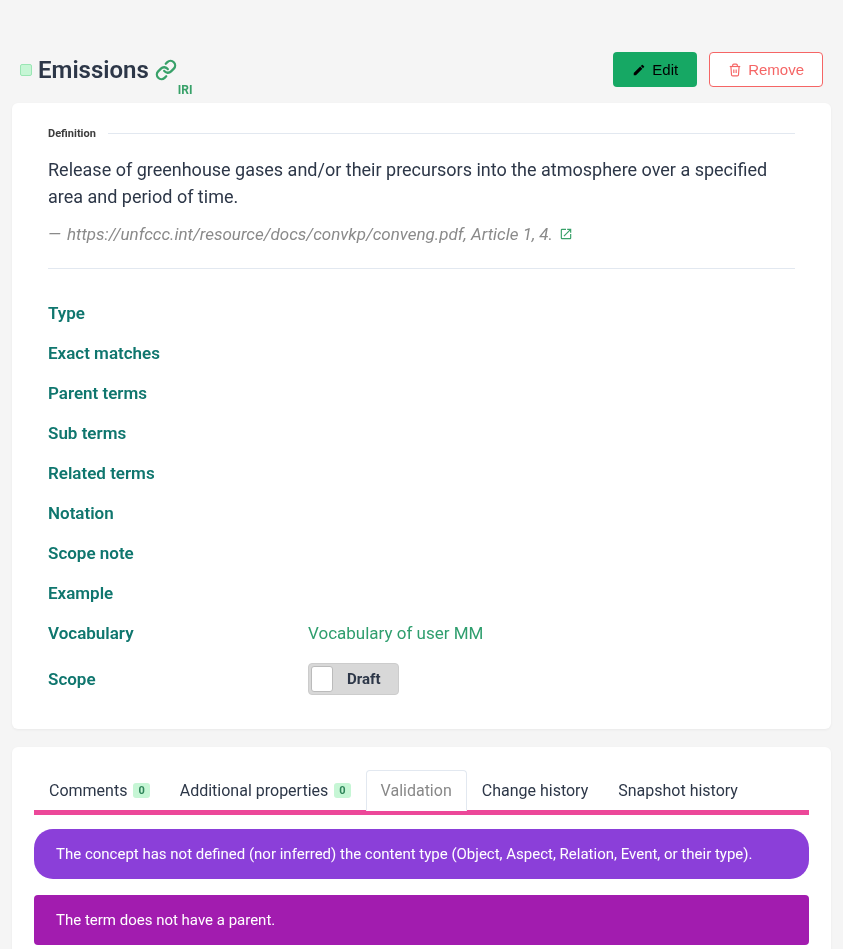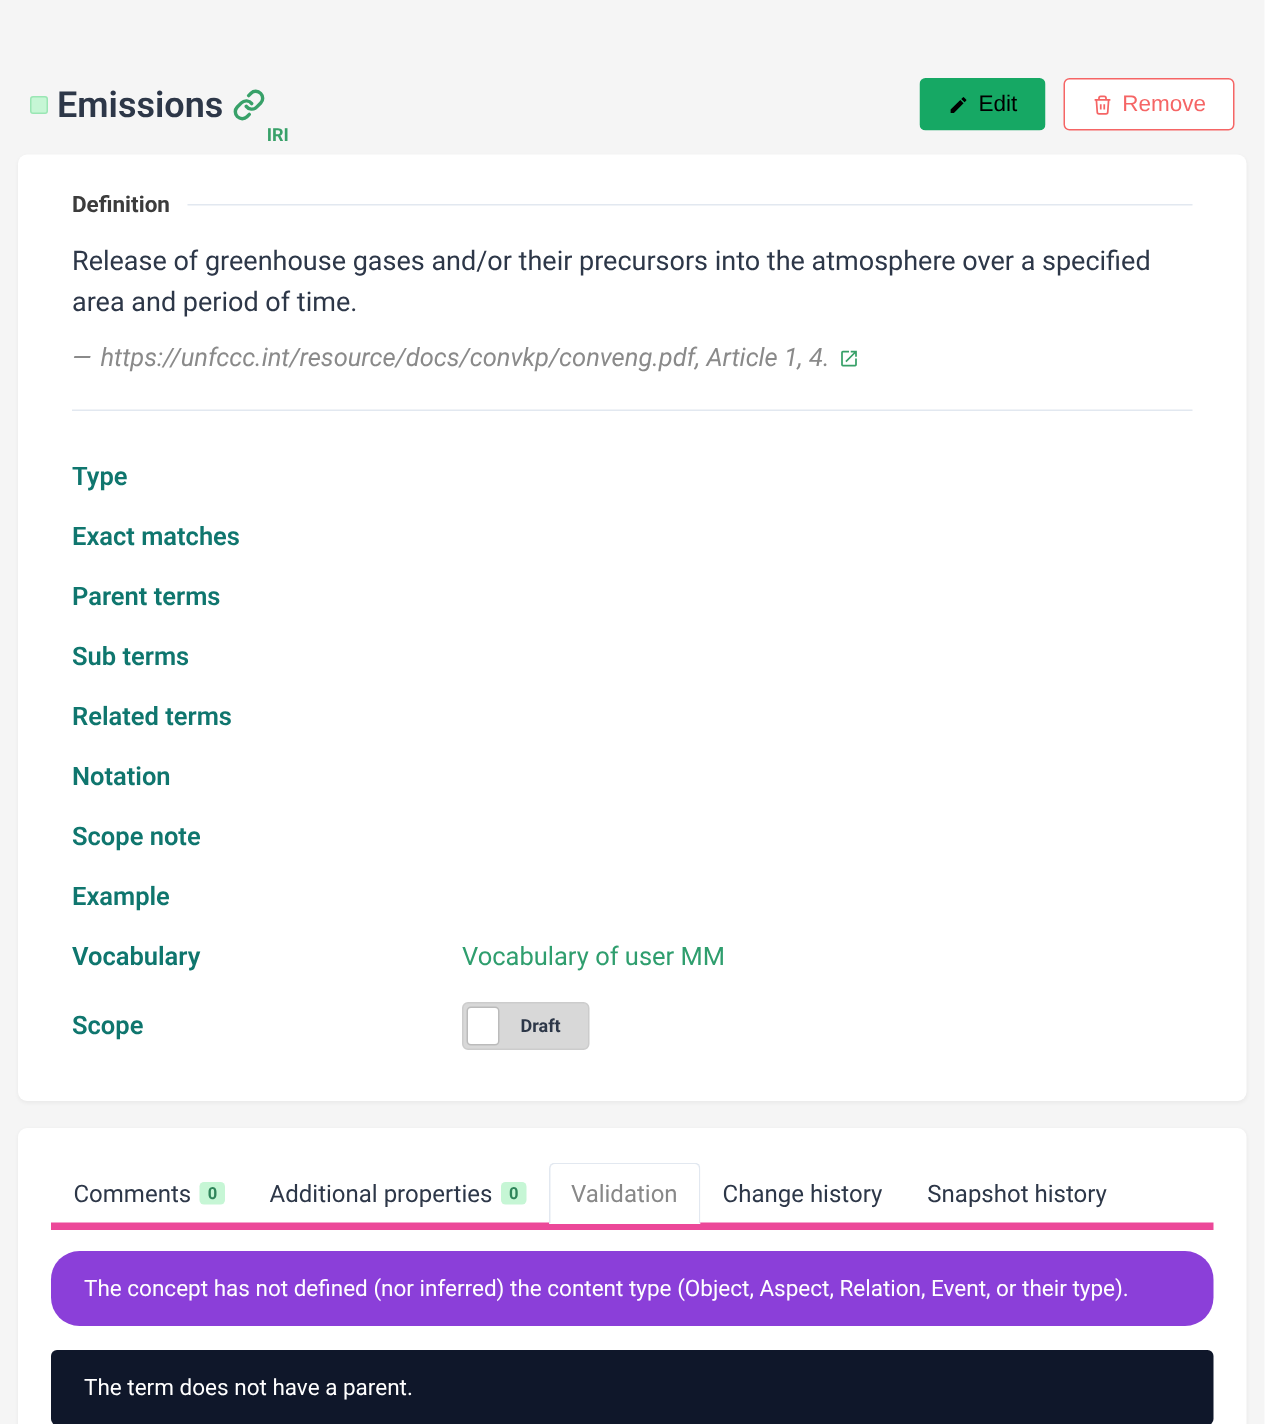--- a/index.html
+++ b/index.html
@@ -78,21 +78,21 @@
     }
     .btn-remove svg { width: 14px; height: 14px; }
     .card {
       background: #fff;
       border-radius: 6px;
       box-shadow: 0 1px 3px rgba(0,0,0,0.05);
       padding: 24px 36px;
       margin-bottom: 18px;
     }
     .section-label {
-      font-size: 15px;
+      font-size: 11px;
       font-weight: 700;
       color: #3c3c3c;
       margin-bottom: 12px;
     }
     .definition-row {
       display: flex;
       align-items: center;
       gap: 12px;
       margin-bottom: 16px;
     }
@@ -159,21 +159,21 @@
     .status-toggle .knob {
       width: 22px;
       height: 26px;
       background: #fff;
       border-radius: 3px;
       border: 1px solid #bbb;
     }
     .status-toggle .status-label {
       padding: 0 16px 0 14px;
       font-weight: 700;
-      font-size: 12px;
+      font-size: 15px;
       color: #2d3748;
     }
     .tabs-card {
       background: #fff;
       border-radius: 6px;
       box-shadow: 0 1px 3px rgba(0,0,0,0.05);
       padding: 22px;
     }
     .tabs {
       display: flex;
@@ -218,21 +218,21 @@
       border-radius: 4px;
       color: #fff;
       font-size: 15px;
       margin-bottom: 16px;
     }
     .msg-purple {
       background: #8b3fd9;
       border-radius: 19px;
     }
     .msg-cyan {
-      background: #0f172a;
+      background: #a21caf;
     }
   </style>
 </head>
 <body>
 
 <div class="header">
   <div class="title-group">
     <span class="dot"></span>
     <span class="title">Emissions</span>
     <span class="iri-link">

